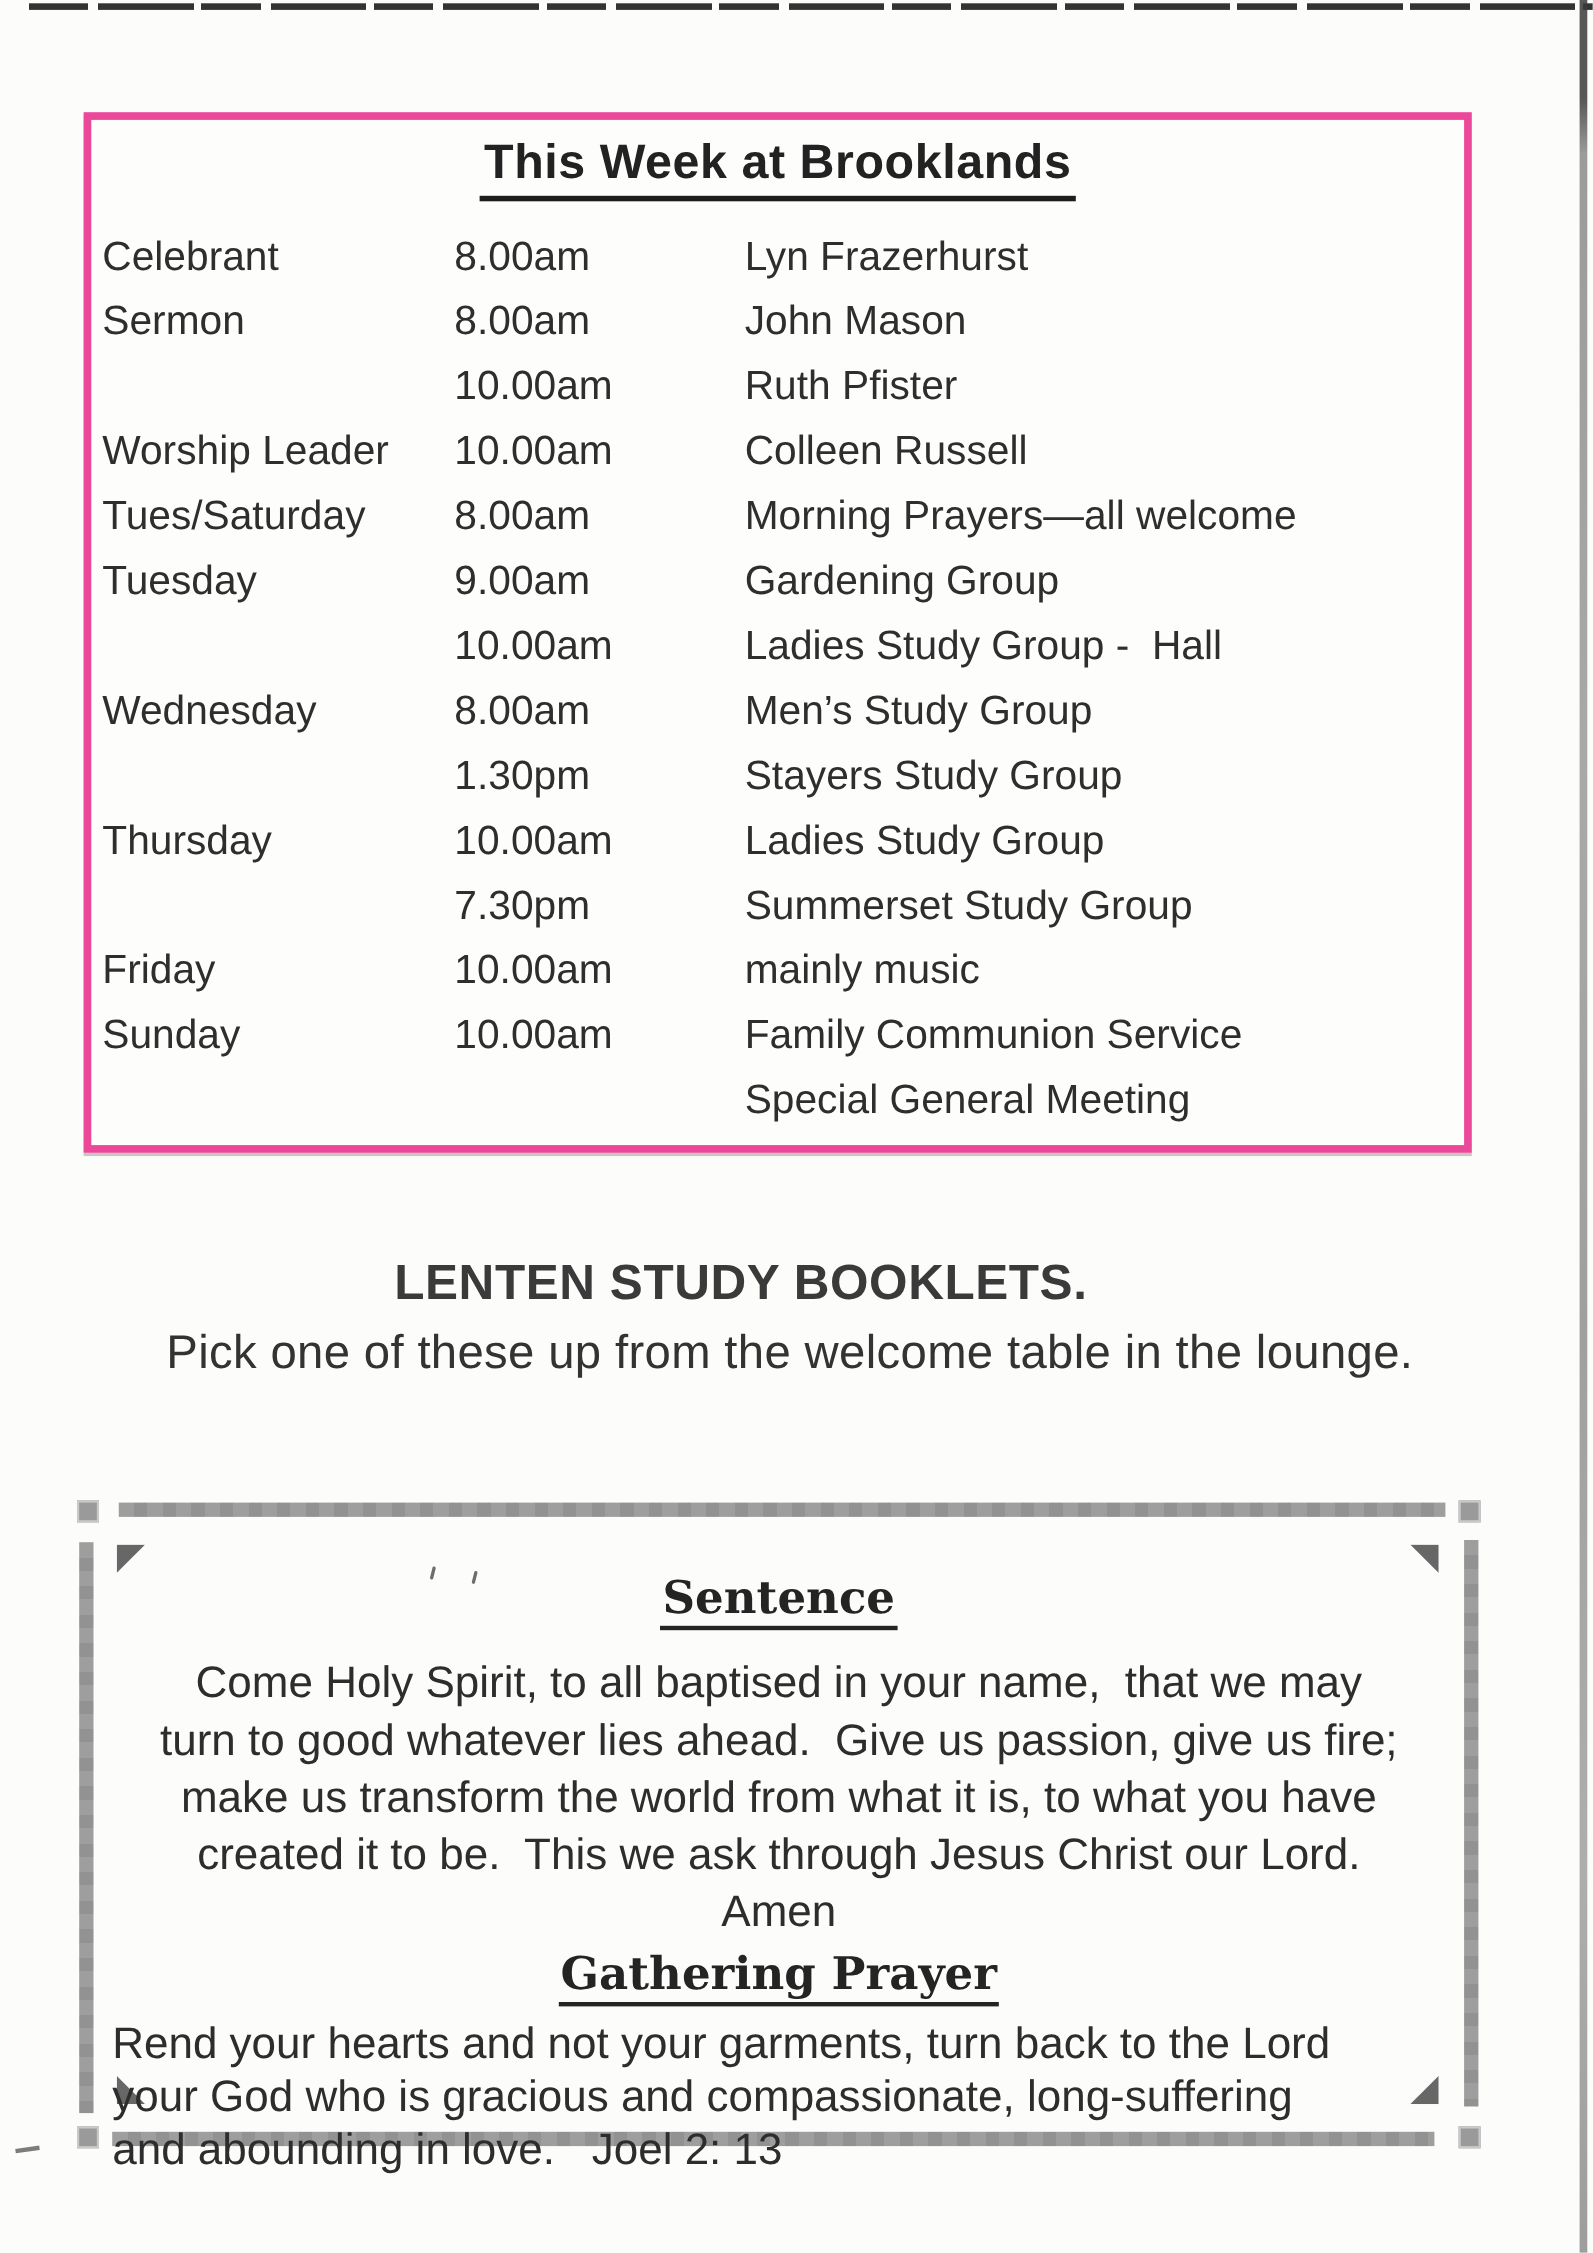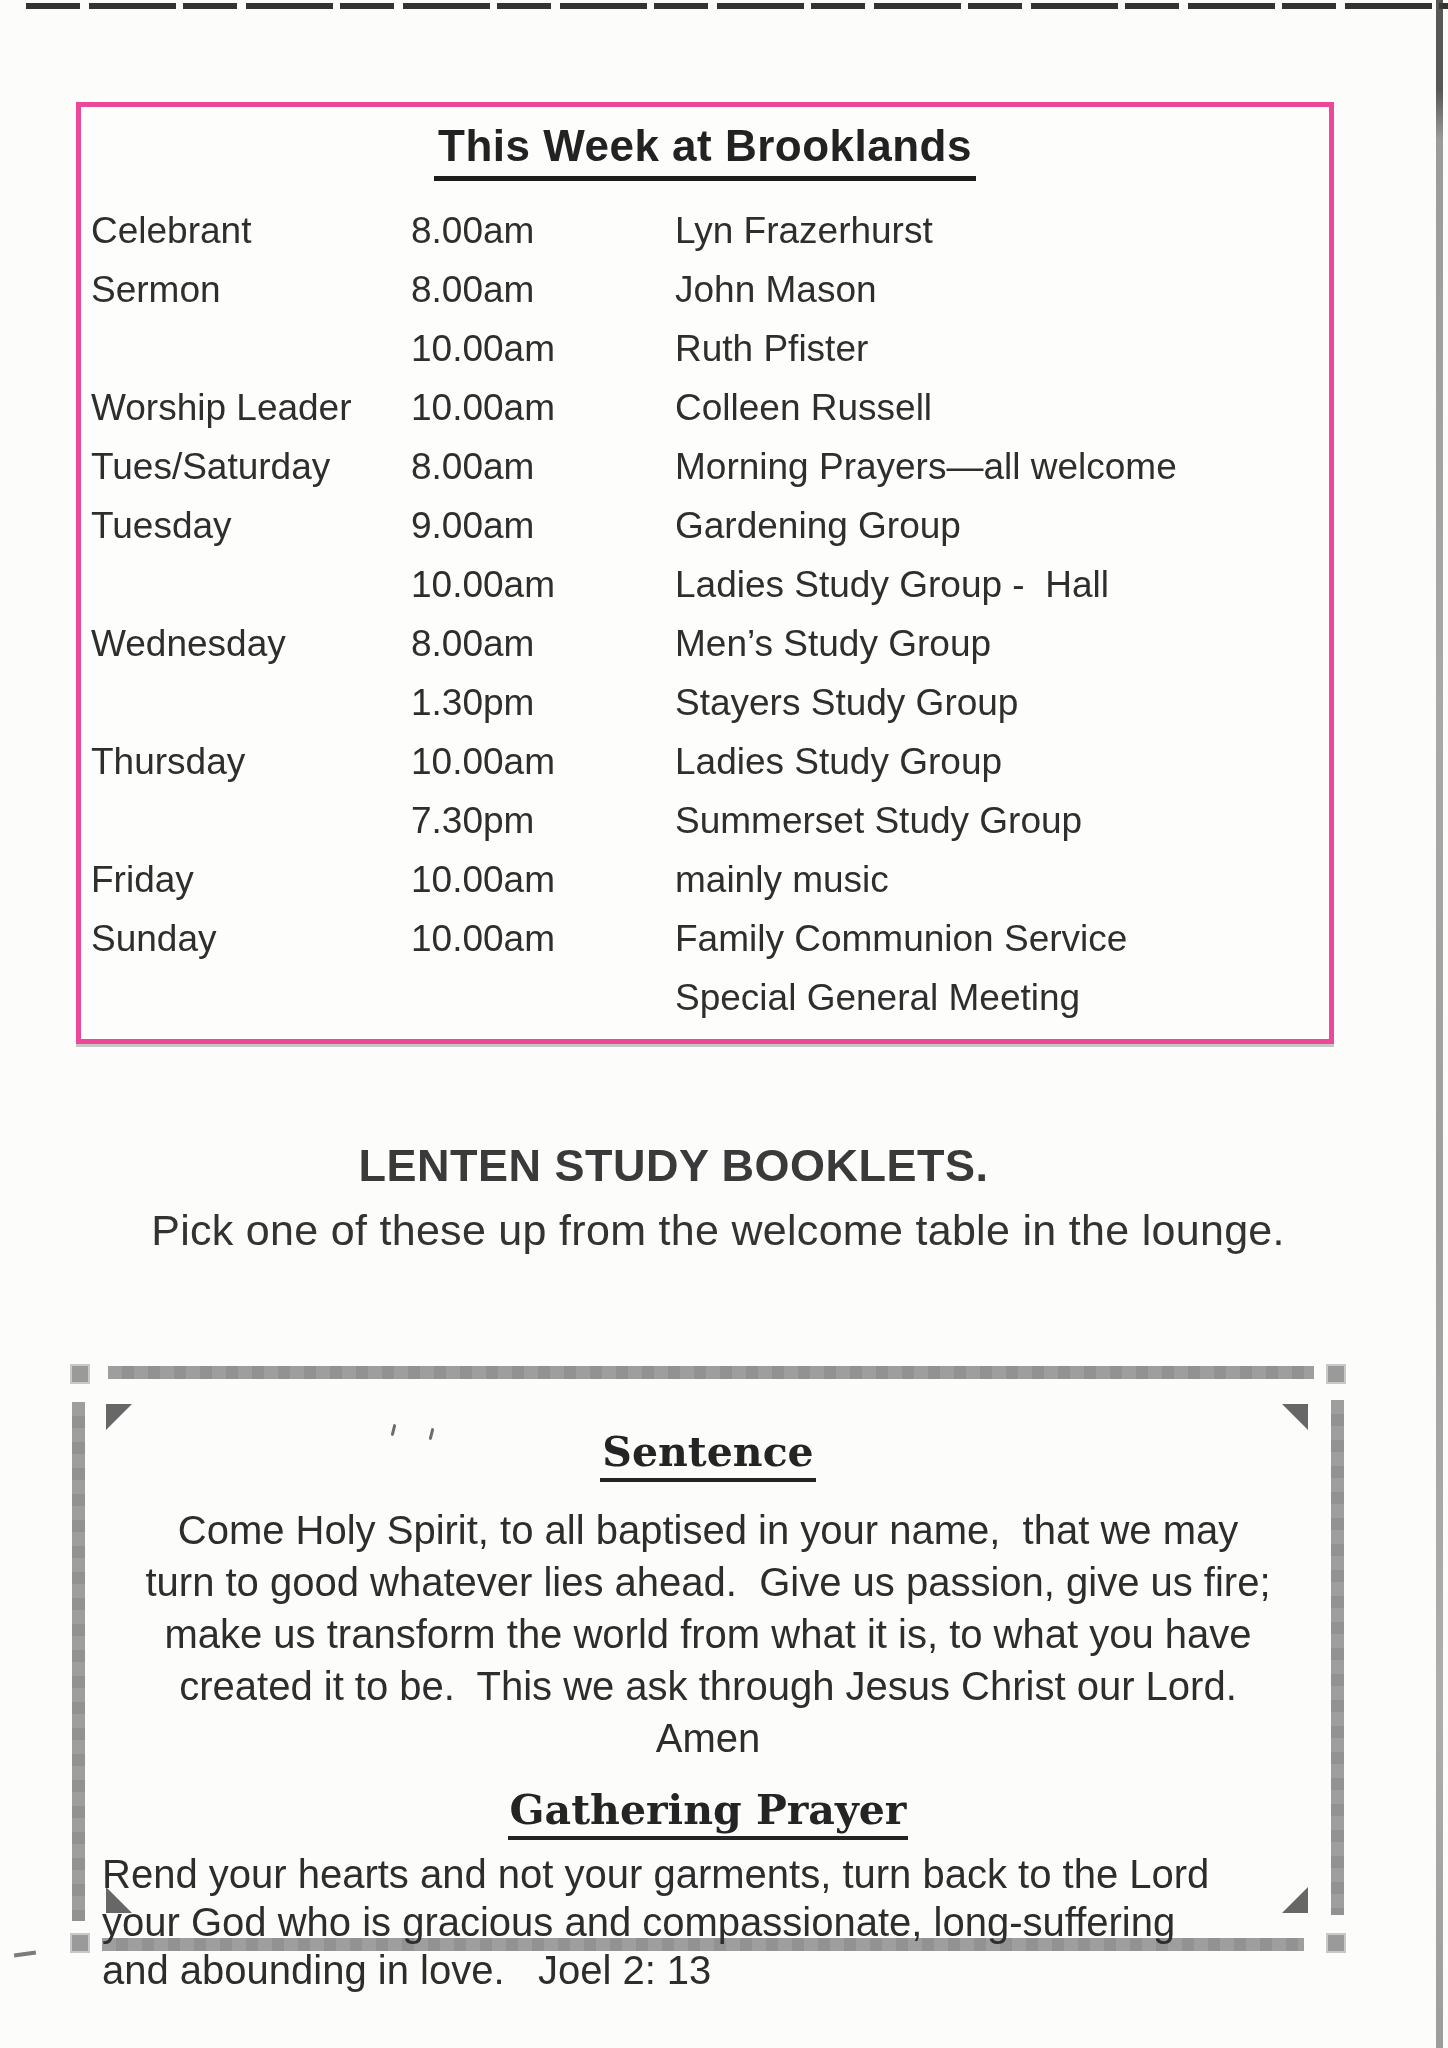--- a/index.html
+++ b/index.html
@@ -23,21 +23,21 @@
   .artifact-dot{
     position:absolute;width:7px;height:10px;border-radius:50% 50% 60% 40%;
     background:#4c4c4c;transform:rotate(12deg);
   }
   .artifact-tick{position:absolute;width:3px;height:12px;background:#6d6d6d;transform:rotate(14deg);border-radius:2px;}
   .artifact-corner{position:absolute;left:14px;top:1952px;width:22px;height:4px;background:#7c7c7c;transform:rotate(-8deg);}
 
   
   .schedule-box{
     position:absolute;left:76px;top:102px;width:1248px;height:932px;
-    border:5px solid #ec4899;background:#fdfdfc;
+    border:7px solid #ec4899;background:#fdfdfc;
     box-shadow:0 3px 0 rgba(40,40,40,.25);
   }
   .schedule-title-wrap{text-align:center;margin-top:14px;}
   .schedule-title{
     display:inline-block;font-weight:bold;font-size:44px;letter-spacing:.5px;color:#222;
     border-bottom:5px solid #1d1d1d;padding:0 4px 5px 4px;
   }
   .schedule-rows{margin-top:20px;}
   .srow{display:grid;grid-template-columns:330px 218px 1fr;height:59px;align-items:center;}
   .c-label{padding-left:10px;font-size:37px;white-space:pre;}
@@ -77,21 +77,21 @@
   .prayer-content{position:absolute;left:30px;right:30px;top:0;}
   .p-heading-wrap{text-align:center;}
   .p-heading{
     display:inline-block;font-family:"DejaVu Serif", serif;font-weight:bold;font-size:41px;color:#242424;
     border-bottom:4px solid #242424;padding:0 2px 2px 2px;
   }
   .sentence-heading-wrap{margin-top:62px;}
   .sentence-lines{margin-top:22px;}
   .pline{text-align:center;font-size:40px;line-height:52px;color:#2d2d2d;white-space:pre;}
   .amen-line{text-align:center;font-size:40px;line-height:52px;color:#2d2d2d;}
-  .gathering-heading-wrap{margin-top:22px;}
+  .gathering-heading-wrap{margin-top:6px;}
   .gathering-lines{margin-top:10px;}
   .gline{text-align:left;font-size:40px;line-height:48px;color:#2d2d2d;white-space:pre;}
 </style>
 </head>
 <body>
 
 <div class="scan-top-line"></div>
 <div class="scan-right-line"></div>
 <div class="artifact-dot" style="left:746px;top:172px;"></div>
 <div class="artifact-tick" style="left:392px;top:1424px;"></div>

